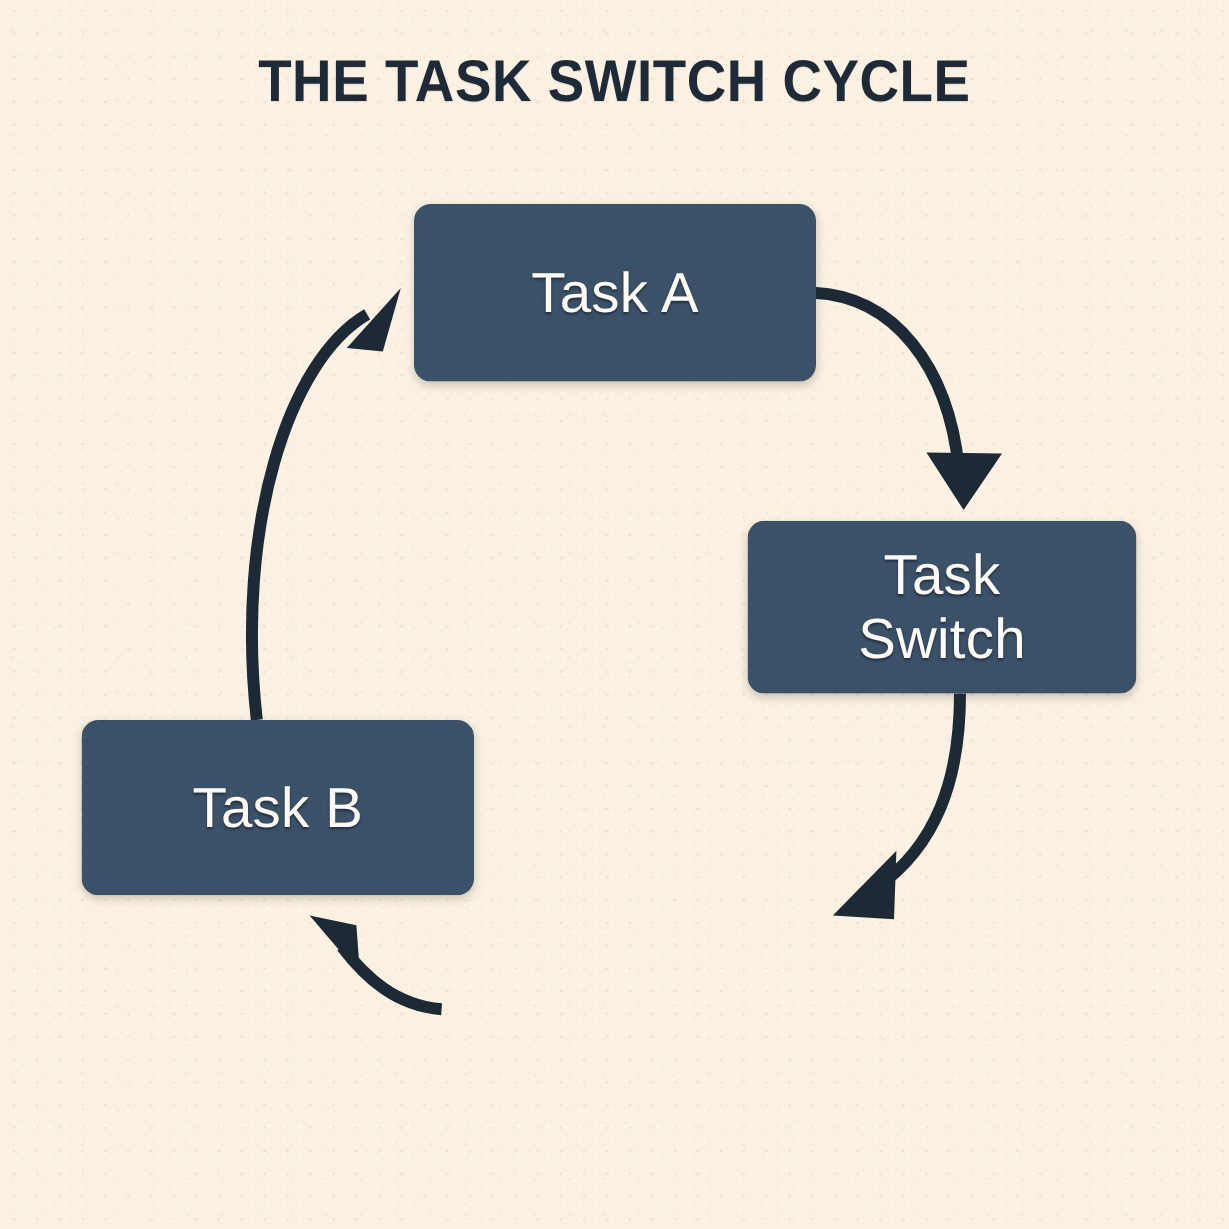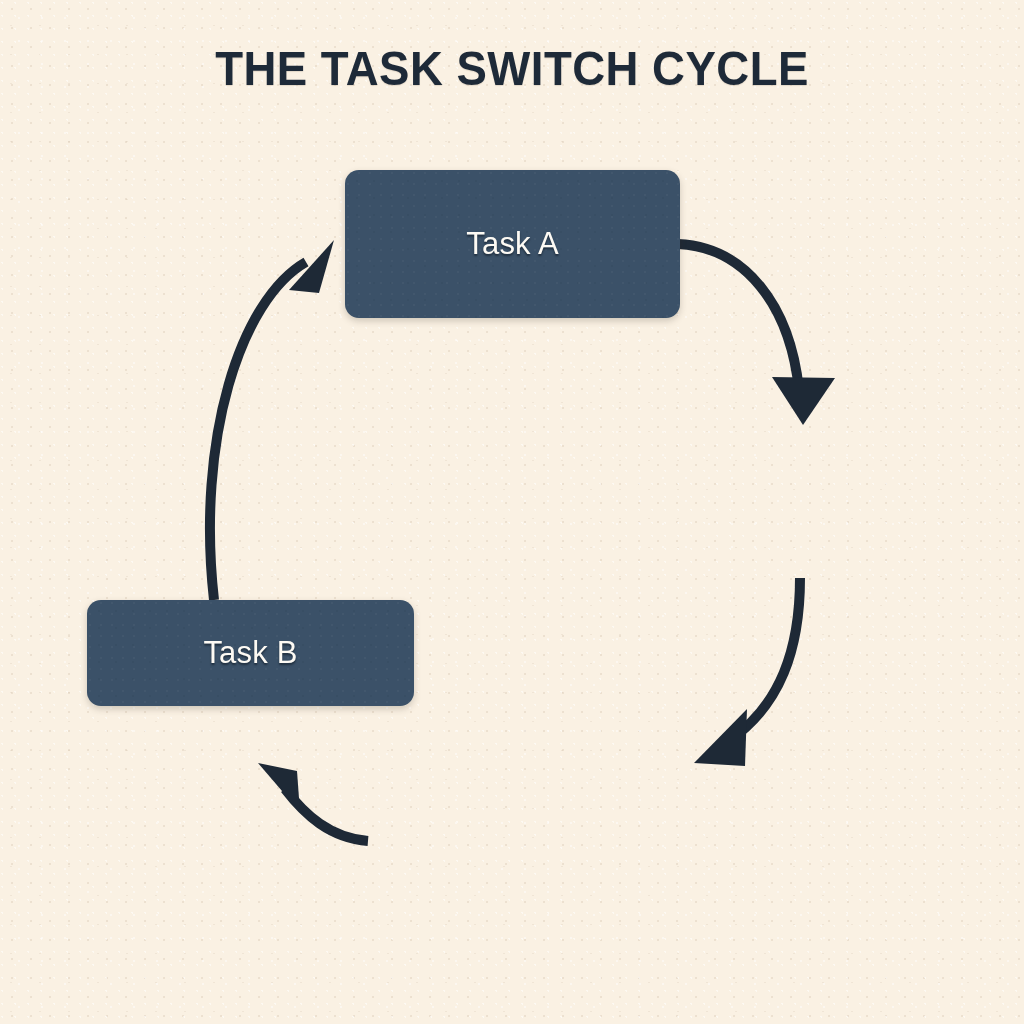--- a/index.html
+++ b/index.html
@@ -68,40 +68,40 @@
     box-sizing: border-box;
     background: #3b5168;
     border-radius: 14px;
     display: flex;
     align-items: center;
     justify-content: center;
     text-align: center;
     color: #fdfaf4;
     font-family: "Liberation Sans", "DejaVu Sans", sans-serif;
     font-weight: normal;
-    font-size: 31px;
+    font-size: 47px;
     line-height: 1.12;
     letter-spacing: 0.2px;
     text-shadow: 0 2px 2px rgba(10,18,28,0.55);
     box-shadow: 0 3px 7px rgba(60,48,38,0.22);
     background-image:
       radial-gradient(circle at 30% 28%, rgba(255,255,255,0.035) 0 1px, transparent 1px),
       radial-gradient(circle at 71% 66%, rgba(0,0,0,0.045) 0 1px, transparent 1px);
     background-size: 11px 11px, 17px 17px;
     padding: 4px 10px;
   }
   .node .node-label {
     display: block;
     white-space: pre-line;
   }
 
   #node-task-a      { left: 345px; top: 170px; width: 335px; height: 148px; }
   #node-task-switch { left: 623px; top: 434px; width: 324px; height: 144px; }
   #node-attention   { left: 366px; top: 763px; width: 319px; height: 154px; }
-  #node-task-b      { left:  87px; top: 600px; width: 327px; height: 106px; justify-content: center; }
+  #node-task-b      { left:  68px; top: 600px; width: 327px; height: 146px; justify-content: center; }
 </style>
 </head>
 <body>
 
 <div id="canvas">
 
   <div id="title">THE TASK SWITCH CYCLE</div>
 
   <svg id="arrows" viewBox="0 0 1024 1024" width="1024" height="1024">
 
@@ -123,19 +123,23 @@
     <g>
       <path class="arrow-path" d="M 214 600 C 196 440 240 300 306 262"></path>
       <polygon class="arrow-head" points="289,290 334,240 319,293"></polygon>
     </g>
   </svg>
 
   <div class="node" id="node-task-a">
     <span class="node-label">Task A</span>
   </div>
 
+  <div class="node" id="node-task-switch">
+    <span class="node-label">Task
+Switch</span>
+  </div>
 
 
   <div class="node" id="node-task-b">
     <span class="node-label">Task B</span>
   </div>
 
 </div>
 
 </body></html>

